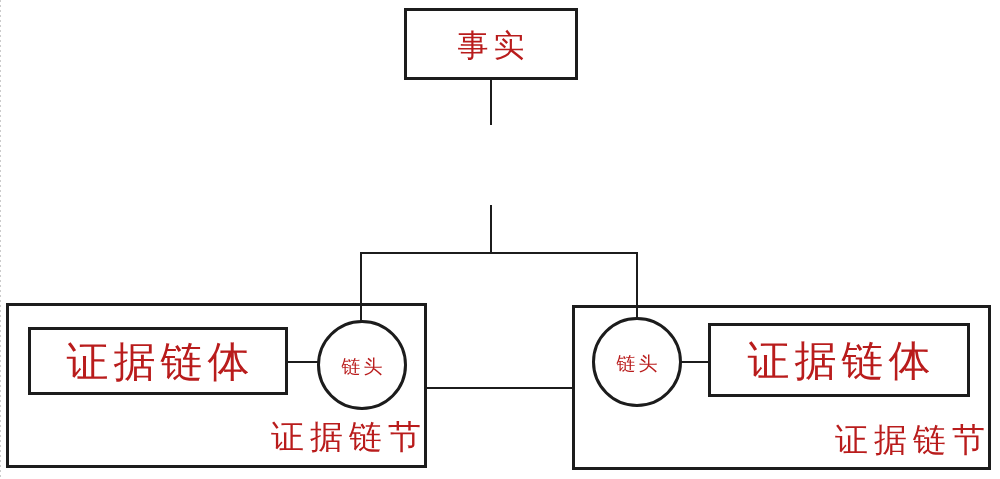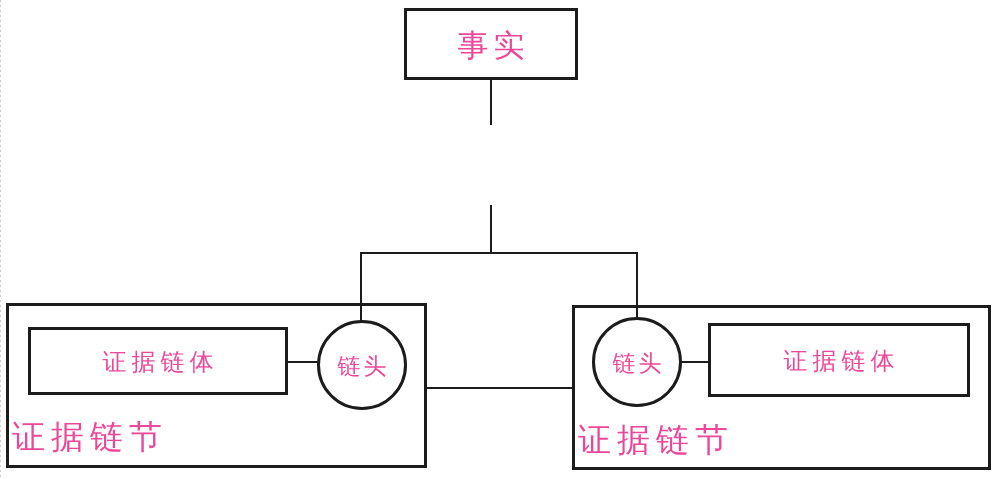--- a/index.html
+++ b/index.html
@@ -6,21 +6,21 @@
     margin: 0;
     padding: 0;
     background: #ffffff;
   }
   #stage {
     position: relative;
     width: 1000px;
     height: 479px;
     background: #ffffff;
     font-family: "Liberation Serif", "DejaVu Serif", serif;
-    color: #ec4899;
+    color: #b91c1c;
     overflow: hidden;
   }
   
   .line {
     position: absolute;
     background: #1c1c1c;
     z-index: 1;
   }
   
   .node {
@@ -47,30 +47,30 @@
   }
   .node-label {
     font-size: 31px;
     letter-spacing: 5px;
     text-indent: 5px;
     white-space: nowrap;
     line-height: 1;
     padding-top: 2px;
   }
   .body-label {
-    font-size: 24px;
+    font-size: 42px;
   }
   .head-label {
-    font-size: 23px;
+    font-size: 19px;
     letter-spacing: 3px;
     text-indent: 3px;
   }
   .unit-caption {
     position: absolute;
-    text-align: left;
+    text-align: right;
     font-size: 33px;
     letter-spacing: 6px;
     text-indent: 6px;
     line-height: 1;
     z-index: 2;
     white-space: nowrap;
   }
   
   .page-edge {
     position: absolute;

